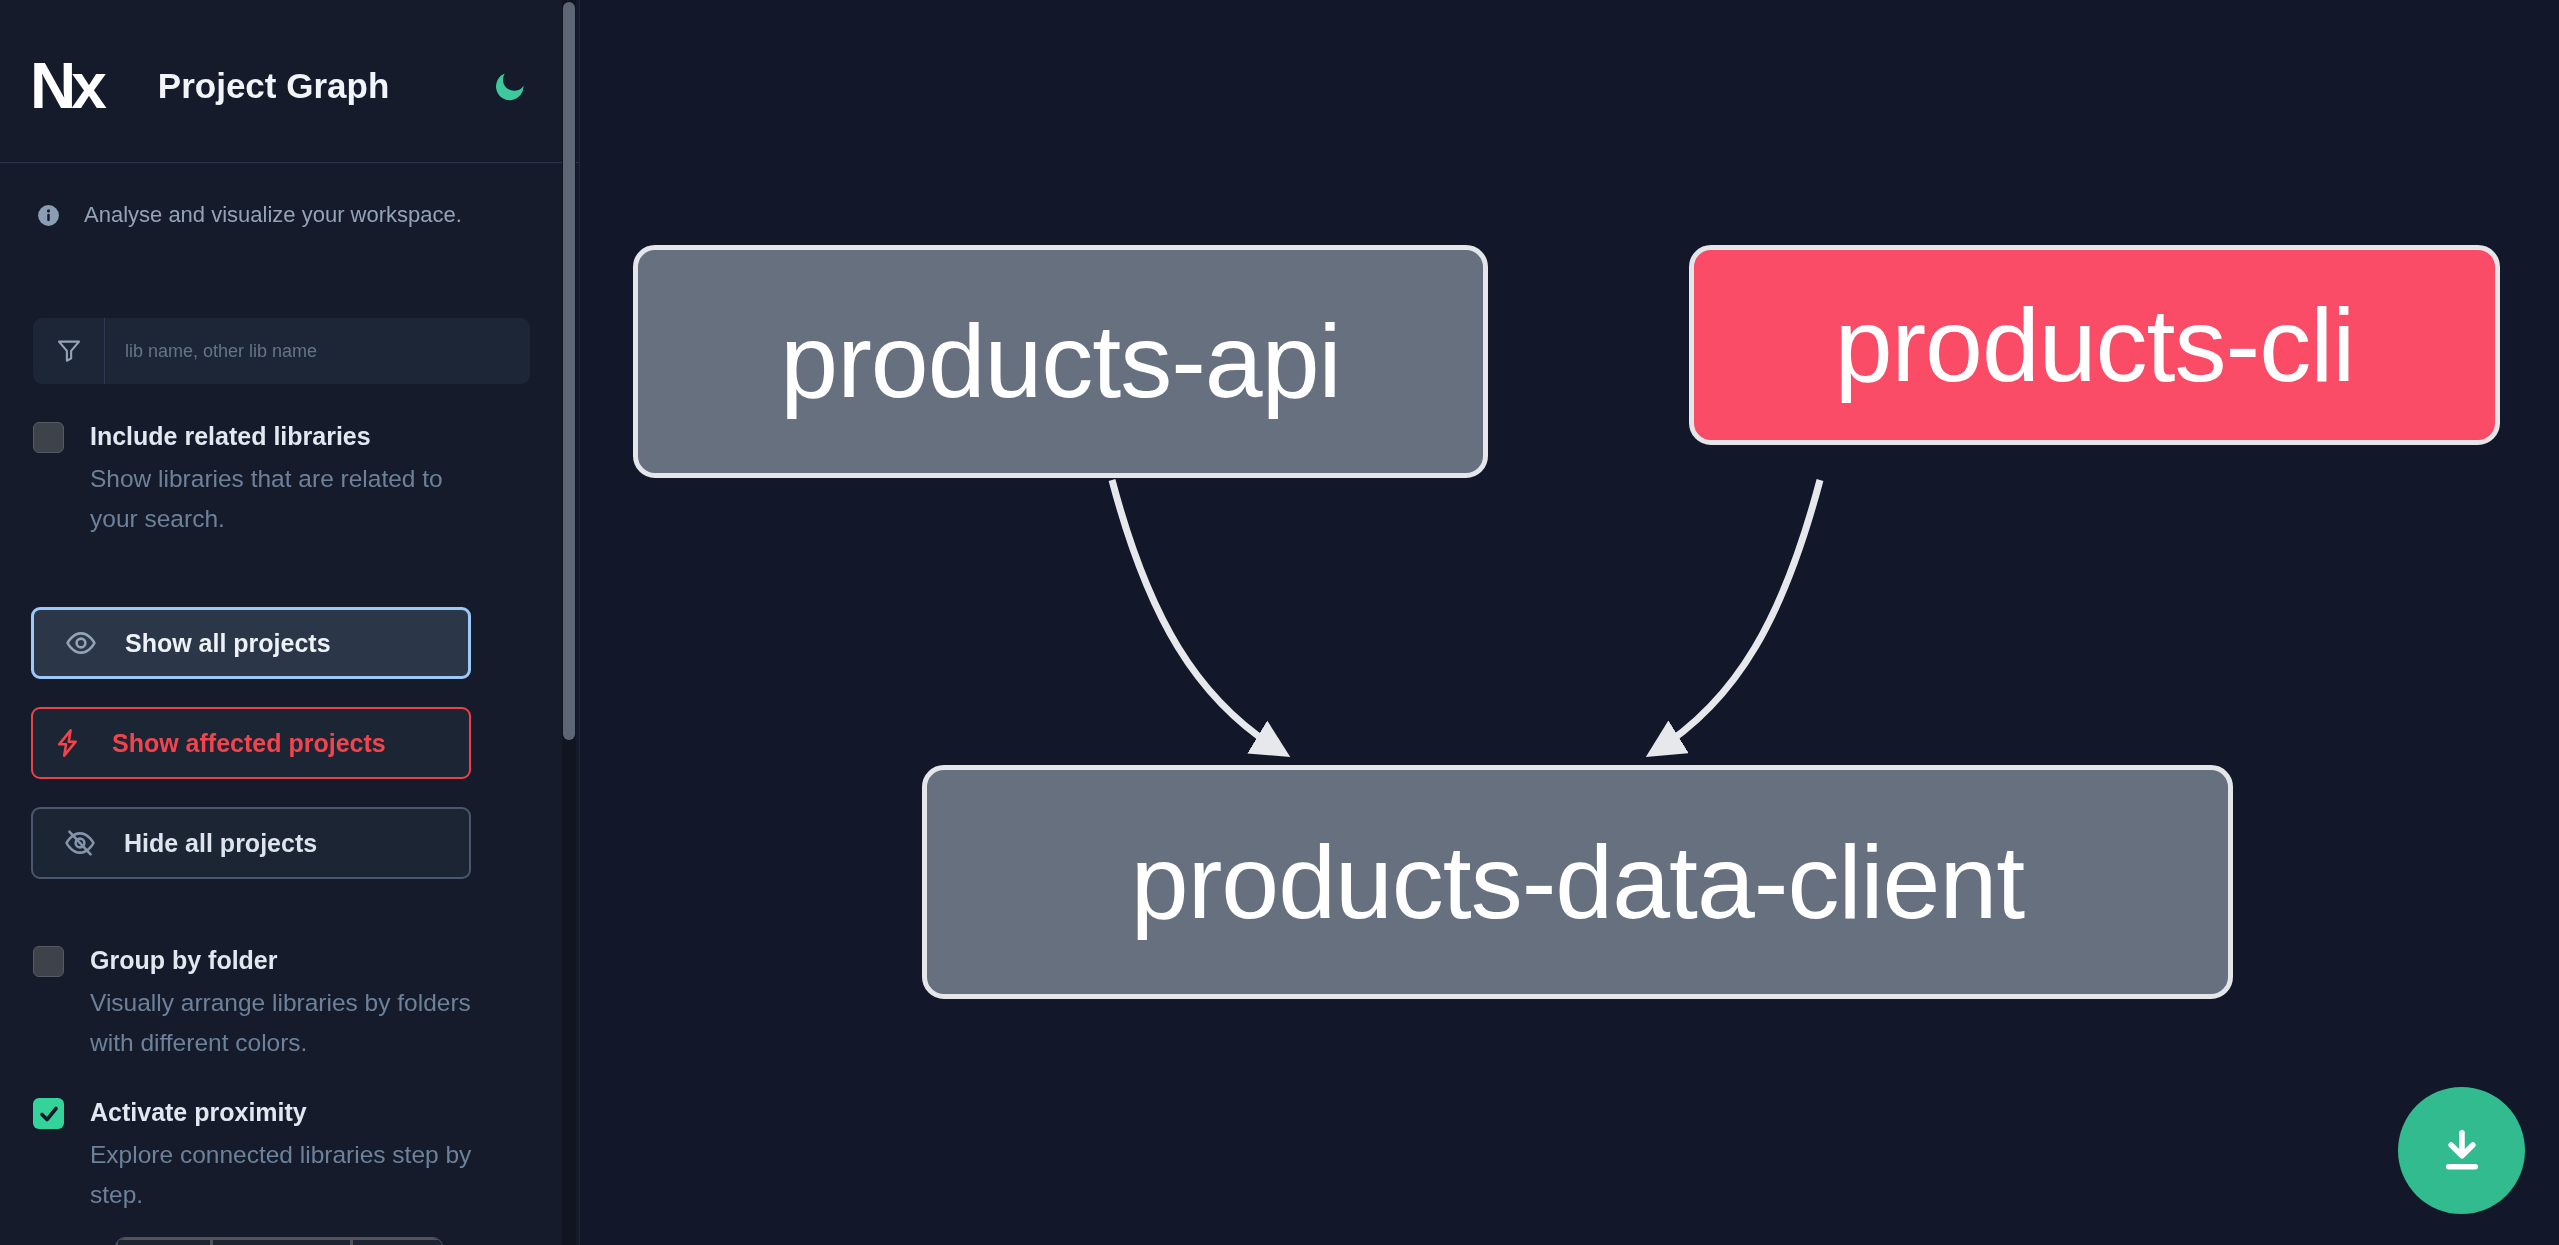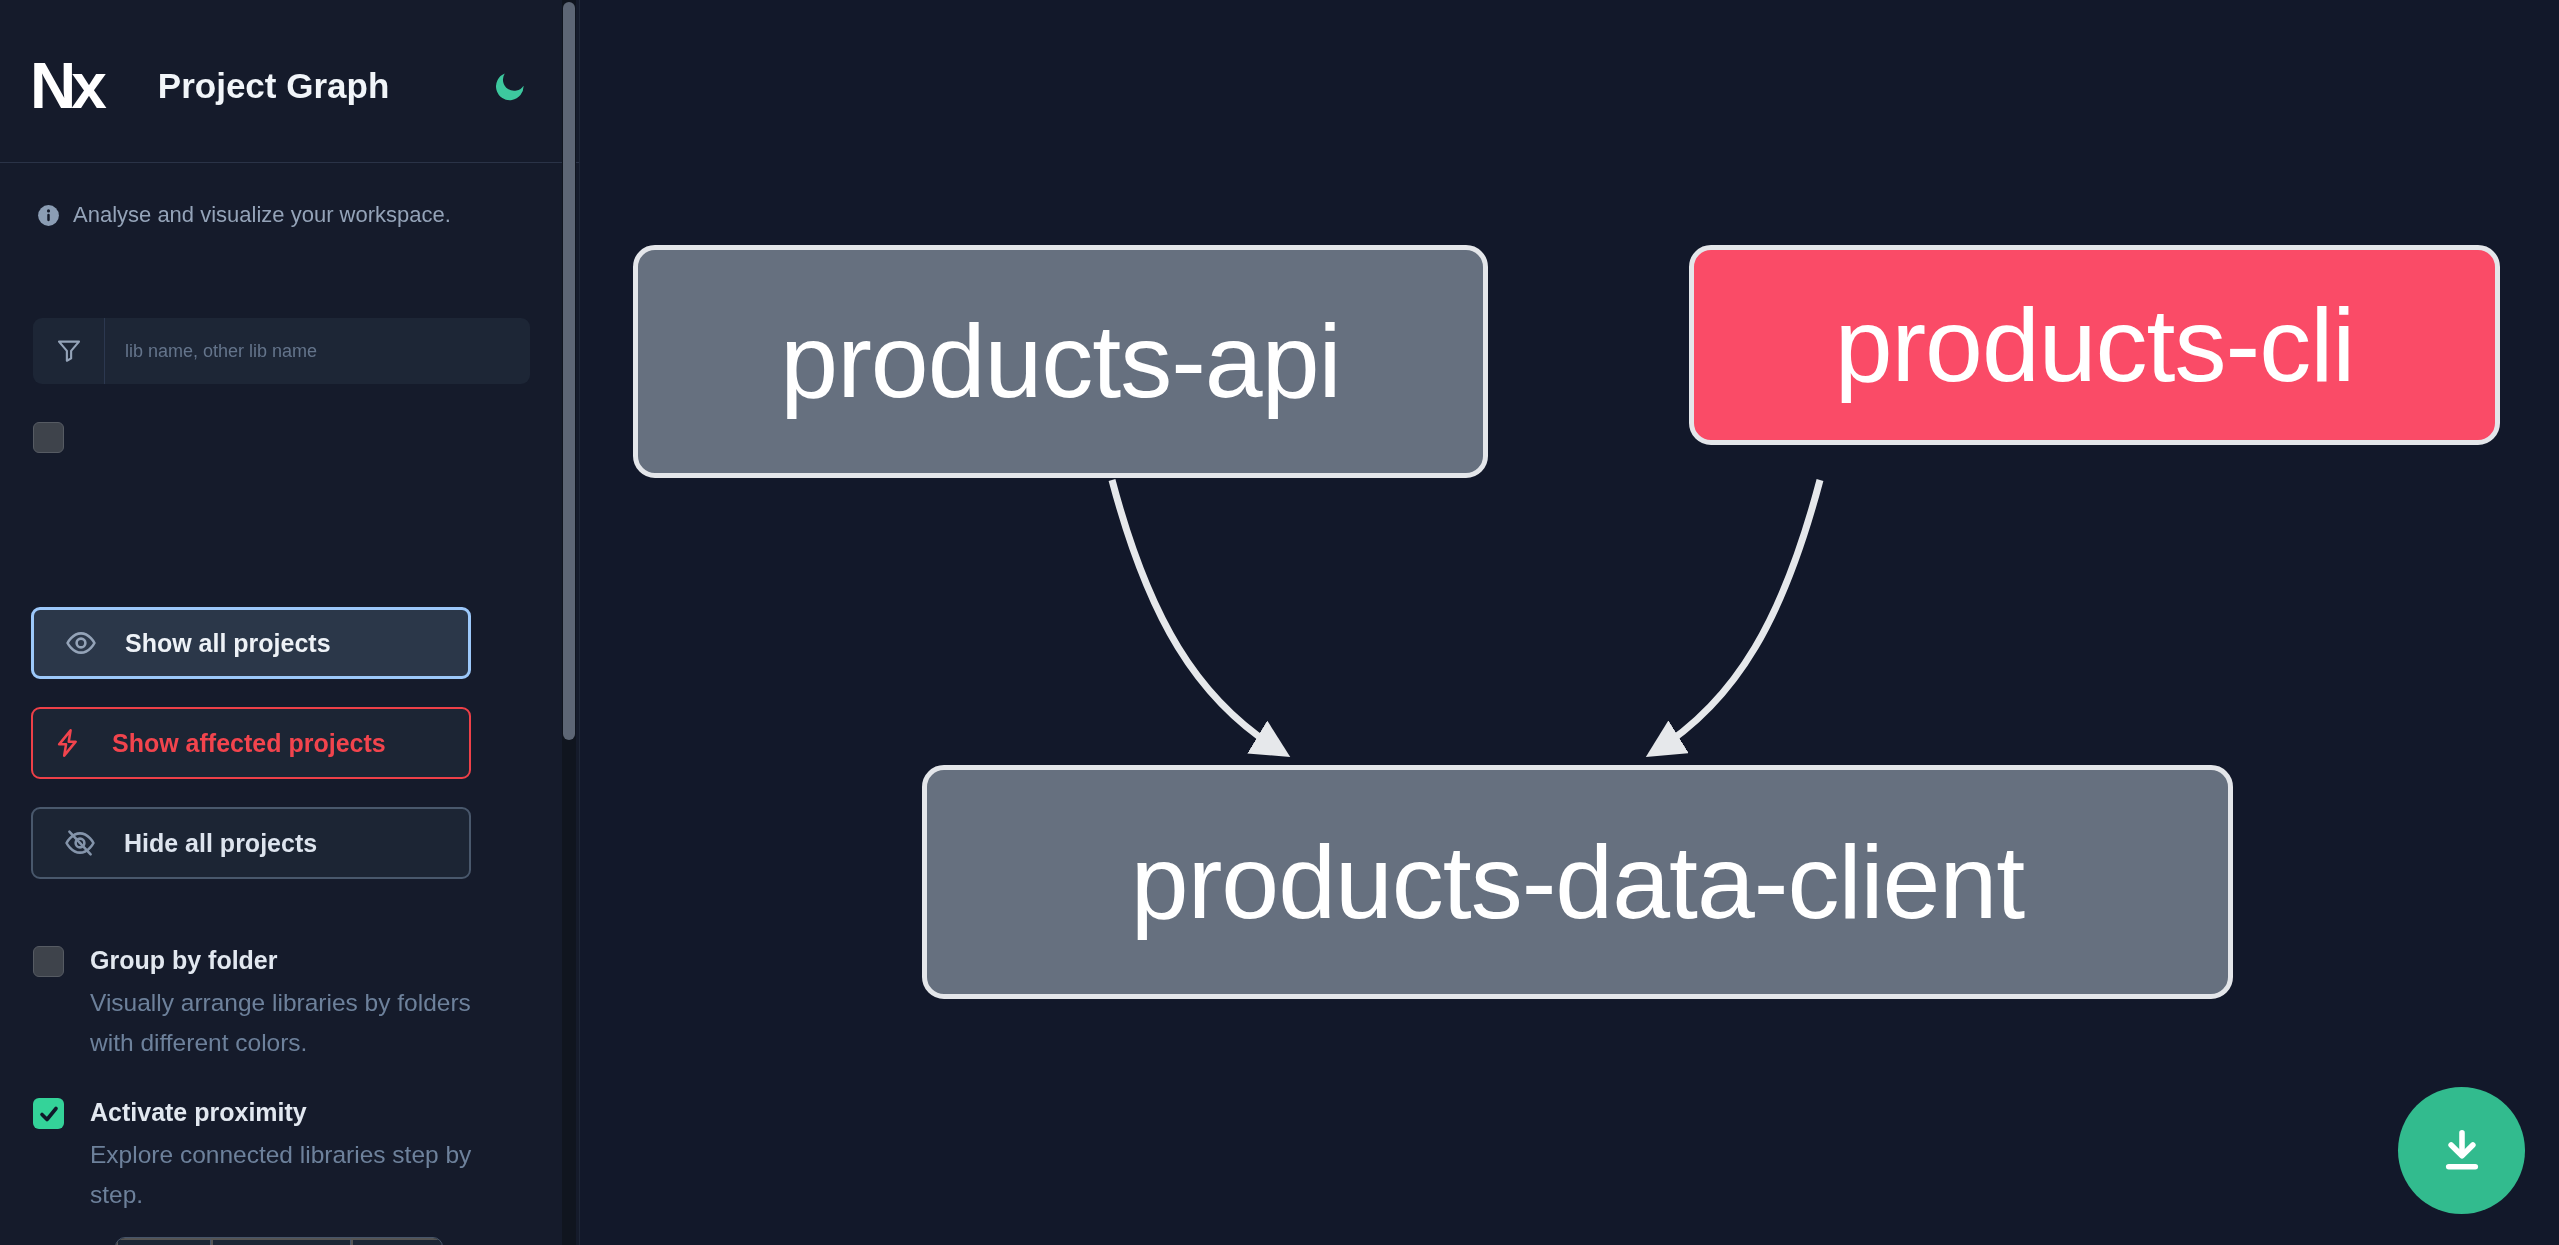--- a/index.html
+++ b/index.html
@@ -53,21 +53,21 @@
   }
   .logo {
     font-size:64px; font-weight:800; color:#ffffff;
     letter-spacing:-5px; margin-right:56px;
   }
   .app-title { font-size:35px; font-weight:600; color:#f1f5f9; }
   .theme-toggle { margin-left:auto; background:none; border:none; cursor:pointer; width:40px; height:40px; }
 
   .subtitle-row {
     position:absolute; left:36px; top:202px;
-    display:flex; align-items:center; gap:12px;
+    display:flex; align-items:center; gap:23px;
   }
   .subtitle-row .txt { font-size:22px; font-weight:500; color:#94a3b8; }
 
   .search-box {
     position:absolute; left:33px; top:318px; width:497px; height:66px;
     background:#1d2636; border-radius:9px;
     display:flex; align-items:stretch; overflow:hidden;
   }
   .search-icon-cell {
     width:72px; display:flex; align-items:center; justify-content:center;
@@ -191,20 +191,24 @@
     <span class="search-icon-cell">
       <svg width="30" height="30" viewBox="0 0 24 24" fill="none" stroke="#94a3b8" stroke-width="1.7" stroke-linecap="round" stroke-linejoin="round">
         <path d="M4 4.5h16l-6.3 7.4v6l-3.4 1.9v-7.9L4 4.5z"></path>
       </svg>
     </span>
     <input type="text" placeholder="lib name, other lib name" style="">
   </div>
 
   <div class="opt opt1">
     <span class="checkbox unchecked"></span>
+    <div>
+      <div class="label">Include related libraries</div>
+      <div class="desc">Show libraries that are related to your search.</div>
+    </div>
   </div>
 
   <button class="sb-btn btn-blue">
     <span>
       <svg width="34" height="34" viewBox="0 0 24 24" fill="none" stroke="#94a3b8" stroke-width="1.8" stroke-linecap="round" stroke-linejoin="round">
         <path d="M2.5 12s3.5-6.8 9.5-6.8 9.5 6.8 9.5 6.8-3.5 6.8-9.5 6.8S2.5 12 2.5 12z"></path>
         <circle cx="12" cy="12" r="3.1"></circle>
       </svg>
     </span>
     <span>Show all projects</span>

